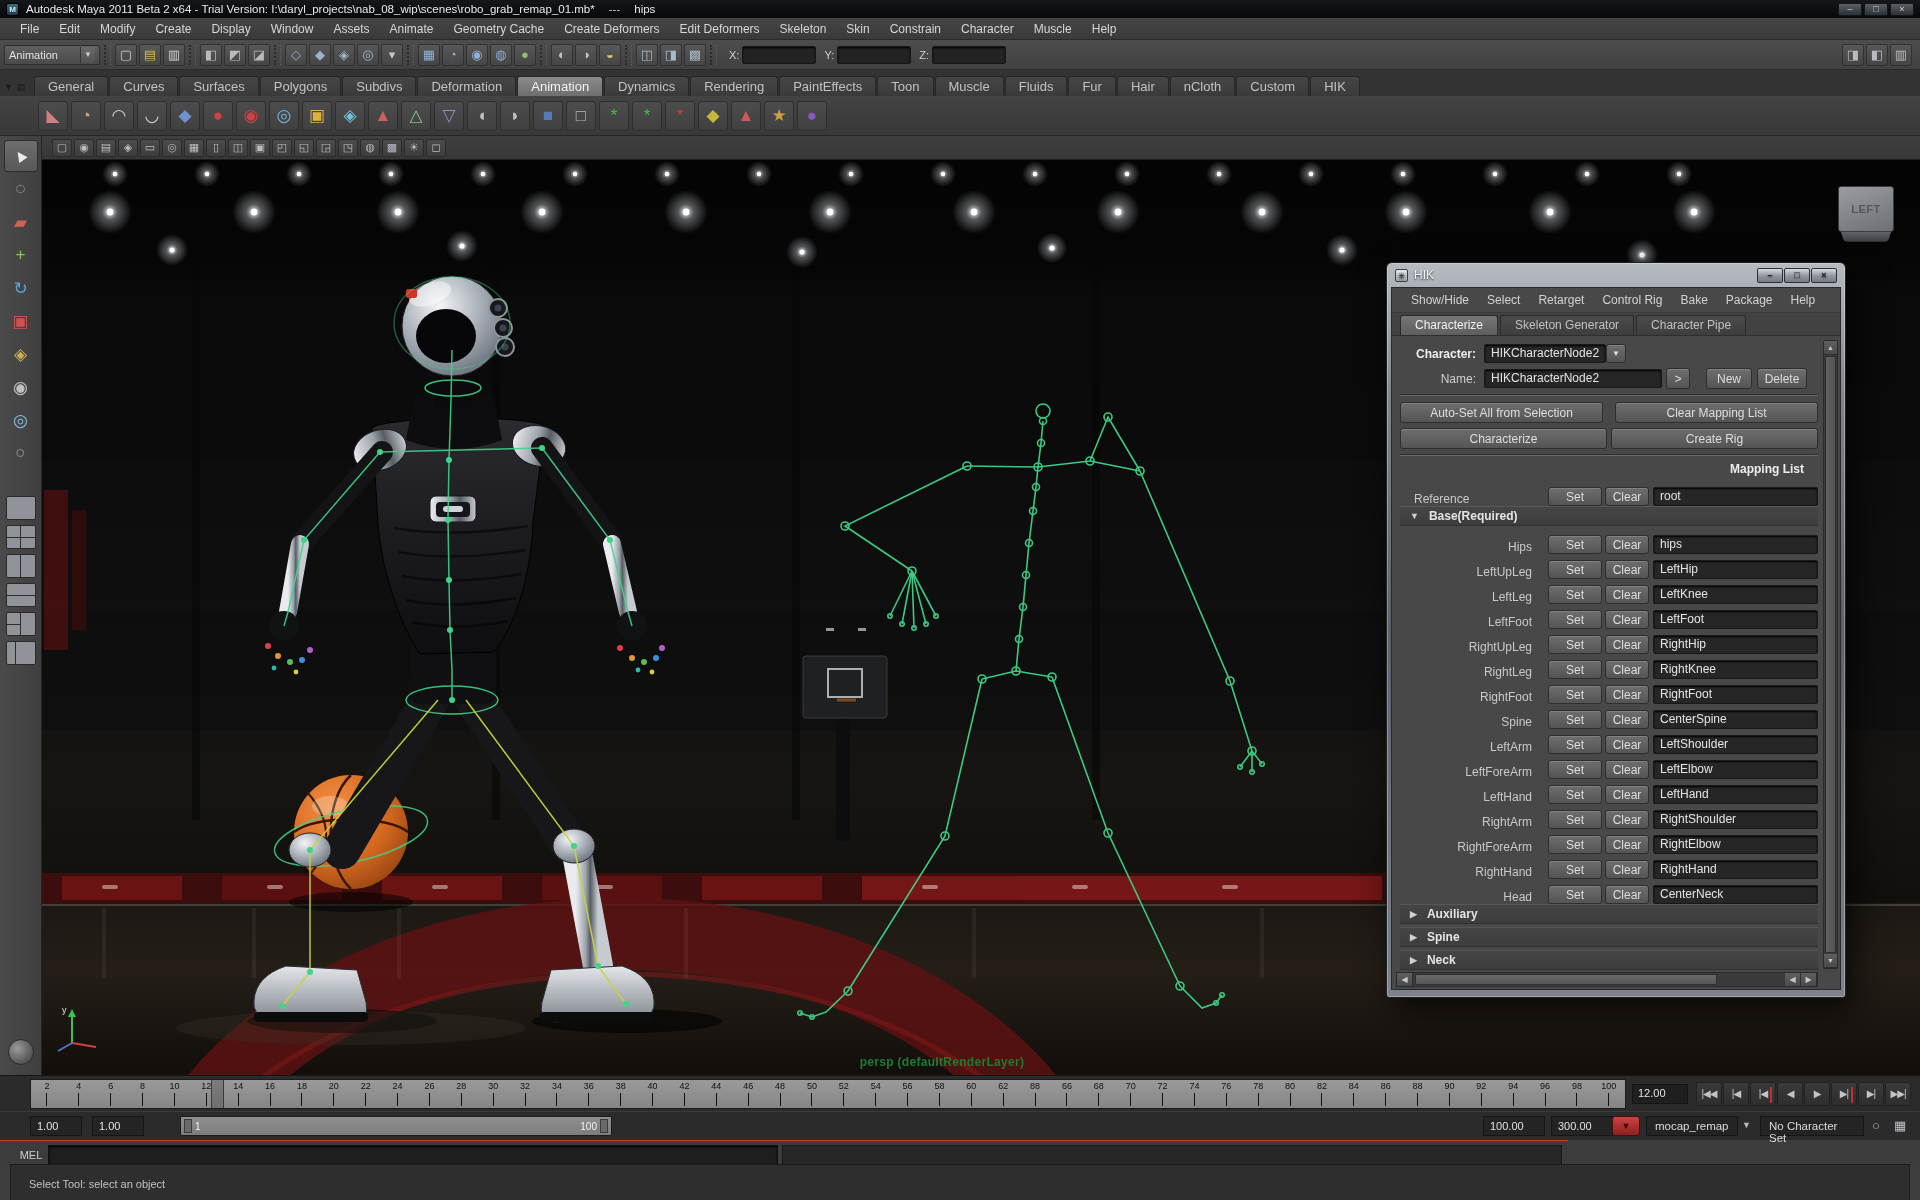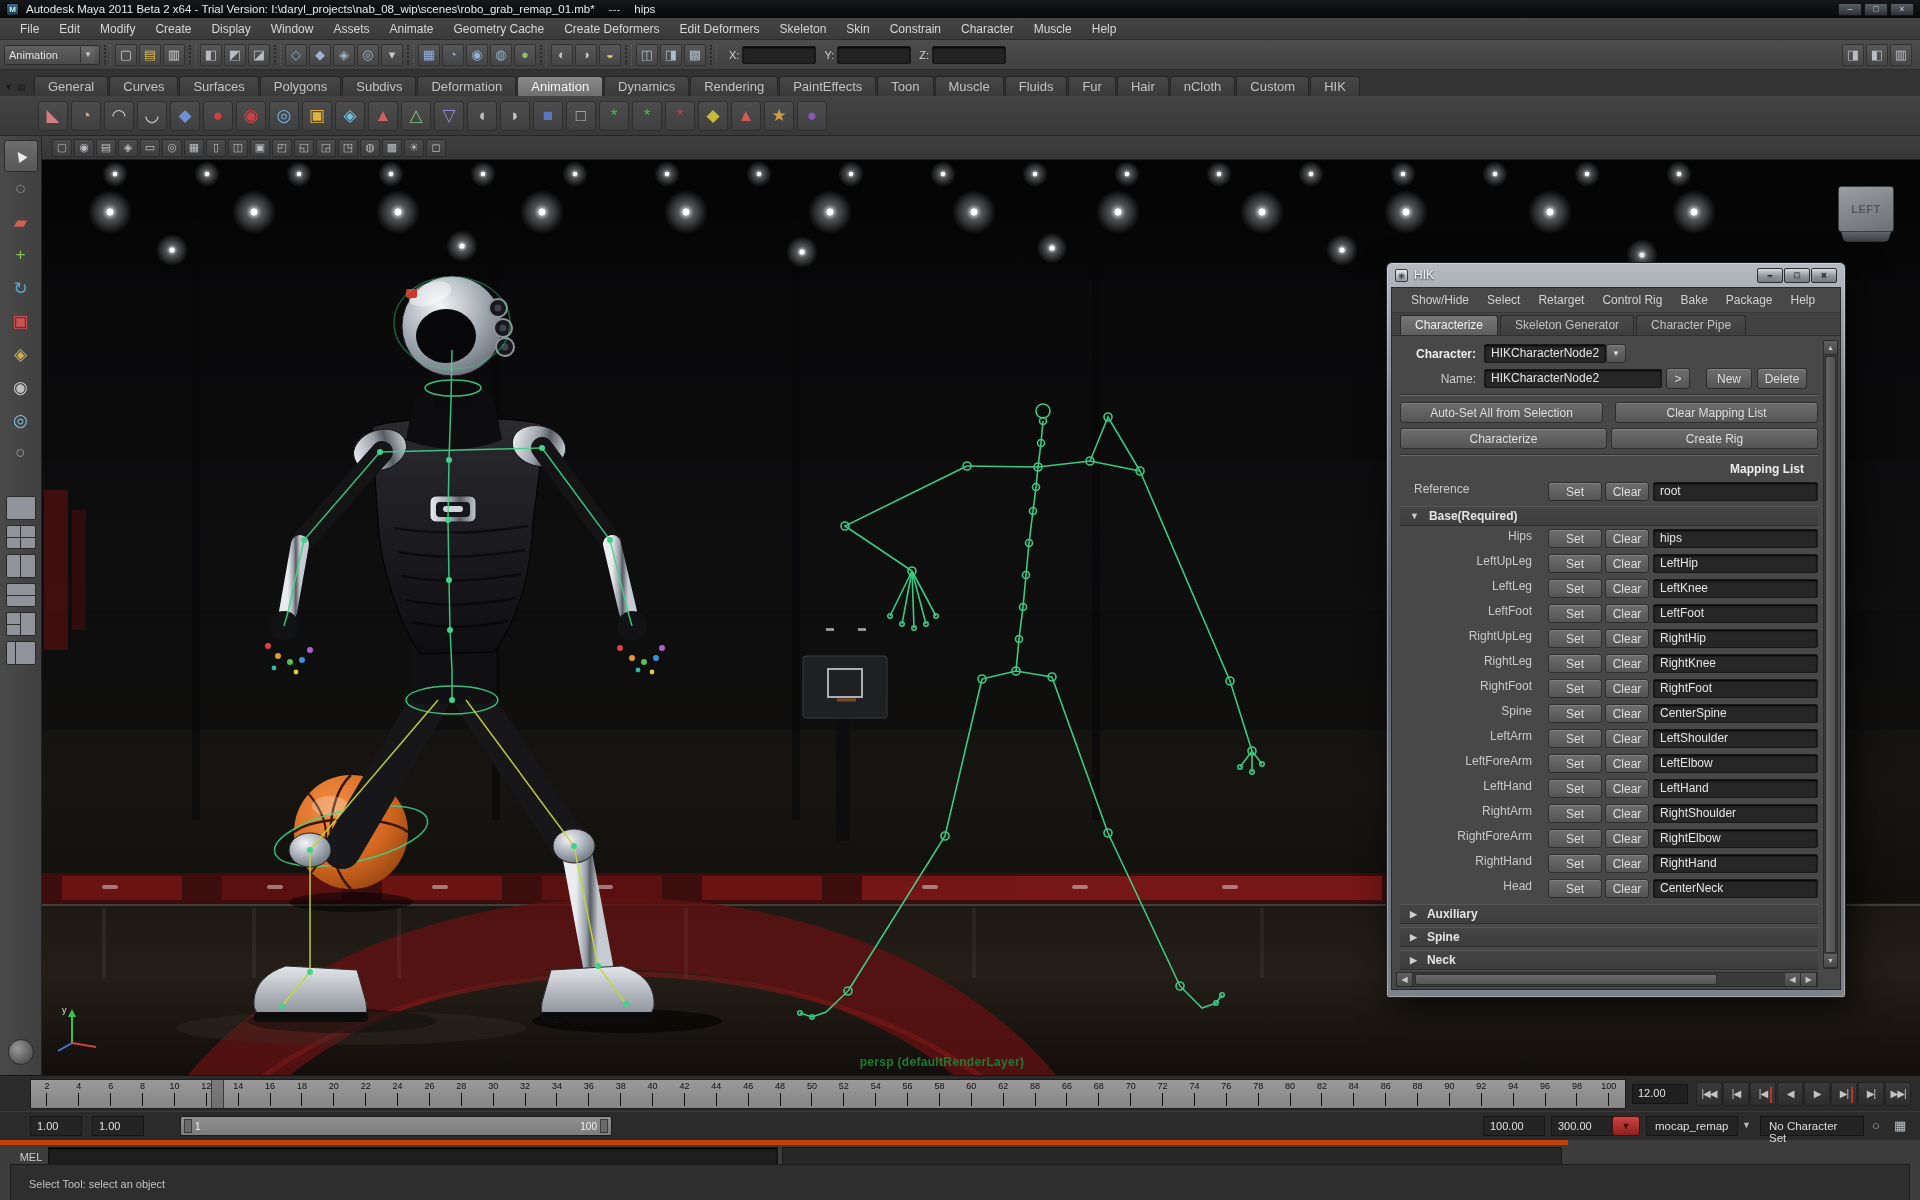--- a/index.html
+++ b/index.html
@@ -79,21 +79,21 @@
   .hik-content{position:relative;flex:1;padding:6px 22px 4px 8px;}
   .hrow{display:flex;align-items:center;margin-bottom:5px;}
   .hlabel{width:84px;text-align:right;padding-right:8px;color:#cfcfcf;font-size:12px;}
   .hlabel.b{font-weight:bold;color:#ececec;}
   .hfield{height:19px;background:#262626;border:1px solid #191919;box-shadow:inset 0 1px 2px #000;border-radius:2px;color:#e4e4e4;font-size:12px;padding:1px 6px;}
   .hbtn{height:21px;background:linear-gradient(#6e6e6e,#545454);border:1px solid #2e2e2e;border-radius:3px;box-shadow:inset 0 1px 0 rgba(255,255,255,.14);color:#dedede;font-size:12px;display:flex;align-items:center;justify-content:center;}
   .hsep{height:2px;border-top:1px solid #2f2f2f;border-bottom:1px solid #6a6a6a;margin:4px 0 6px;}
   .hik-maplist-label{text-align:right;font-weight:bold;color:#ececec;font-size:12px;margin:2px 14px 6px;}
   .hsection{height:20px;display:flex;align-items:center;background:linear-gradient(#454545,#3d3d3d);border-top:1px solid #575757;border-bottom:1px solid #303030;color:#e4e4e4;font-weight:bold;font-size:12px;padding-left:10px;gap:10px;margin-bottom:3px;}
   .hsection .tri{font-size:9px;color:#cfcfcf;}
-  .maprow{display:flex;align-items:flex-start;height:25px;}
+  .maprow{display:flex;align-items:flex-end;height:25px;}
   .maprow .ml{width:148px;text-align:right;padding-right:16px;color:#c9c9c9;font-size:12px;}
   .maprow .set{width:54px;height:19px;margin-right:3px;}
   .maprow .clr{width:44px;height:19px;margin-right:4px;}
   .maprow .mf{flex:1;}
   .vscroll{position:absolute;right:2px;top:4px;bottom:20px;width:15px;background:#3a3a3a;border:1px solid #2b2b2b;border-radius:2px;display:flex;flex-direction:column;}
   .vs-btn{height:14px;text-align:center;font-size:7px;color:#c9c9c9;background:linear-gradient(#5f5f5f,#4a4a4a);border-bottom:1px solid #2e2e2e;line-height:14px;}
   .vs-thumb{flex:1;margin:1px;background:linear-gradient(90deg,#636363,#525252);border:1px solid #2e2e2e;border-radius:2px;}
   .vs-bot{margin-top:auto;}
   .hscroll{position:absolute;left:4px;right:22px;bottom:2px;height:15px;background:#3a3a3a;border:1px solid #2b2b2b;display:flex;align-items:stretch;}
   .hs-btn{width:16px;text-align:center;font-size:8px;color:#c9c9c9;background:linear-gradient(#5f5f5f,#4a4a4a);border-right:1px solid #2e2e2e;line-height:13px;}
@@ -117,21 +117,21 @@
   .rs-field{position:absolute;top:4px;height:20px;background:#242424;border:1px solid #161616;color:#e0e0e0;font-size:11px;padding:3px 6px;}
   .rangebar{position:absolute;left:180px;top:4px;width:432px;height:20px;background:linear-gradient(#8f8f8f,#7c7c7c);border:1px solid #1c1c1c;border-radius:2px;display:flex;align-items:center;color:#f2f2f2;font-size:10px;}
   .rb-handle{width:8px;height:14px;background:#6a6a6a;border:1px solid #3c3c3c;margin:0 3px;}
   .rb-min{margin-right:auto;}
   .autokey{position:absolute;left:1612px;top:4px;width:28px;height:20px;background:linear-gradient(#c44,#8c1f1f);border:1px solid #4a0c0c;border-radius:3px;color:#3a0808;font-size:9px;text-align:center;line-height:18px;}
   .cs-field{position:absolute;top:4px;height:20px;background:#242424;border:1px solid #161616;color:#dcdcdc;font-size:11.5px;padding:3px 8px;}
   .cs-arrow{position:absolute;left:1742px;top:8px;color:#b8b8b8;font-size:9px;}
   .rs-icon{position:absolute;top:6px;color:#b9c0c8;font-size:13px;}
 
   
-  .commandline{position:absolute;left:0;top:1140px;width:1568px;height:28px;background:#3c3c3c;border-top:5px solid #c2410c;display:flex;align-items:center;}
+  .commandline{position:absolute;left:0;top:1140px;width:1568px;height:28px;background:#3c3c3c;border-top:1px solid #c2410c;display:flex;align-items:center;}
   .mel-label{width:34px;text-align:center;color:#cdcdcd;font-size:11px;margin-left:14px;}
   .mel-input{width:730px;height:20px;background:#1e1e1e;border:1px solid #121212;box-shadow:inset 0 1px 2px #000;}
   .mel-result{flex:1;height:20px;margin:0 6px 0 4px;background:#272727;border:1px solid #191919;}
   .helpline{position:absolute;left:0;top:1168px;width:1920px;height:32px;background:#3e3e3e;display:flex;align-items:center;padding:0 10px;}
   .help-inner{flex:1;height:40px;background:#2e2e2e;border:1px solid #1d1d1d;color:#c2c2c2;font-size:11px;display:flex;align-items:center;padding-left:18px;}
 </style>
 </head>
 <body>
 
 <div id="app" data-name="maya-application-window">

